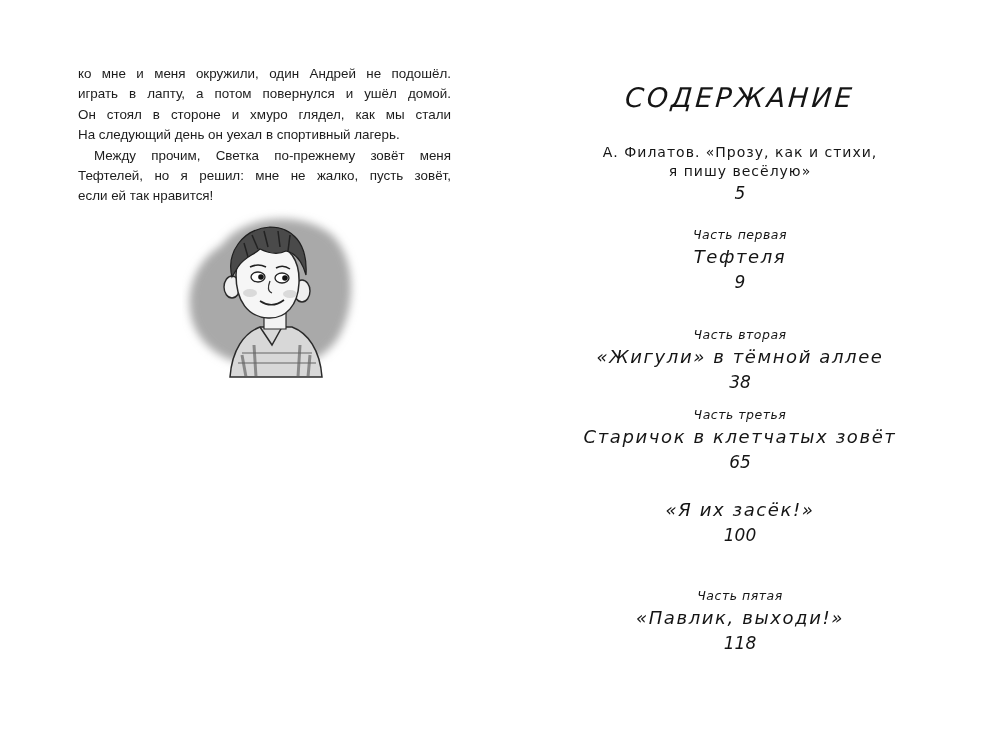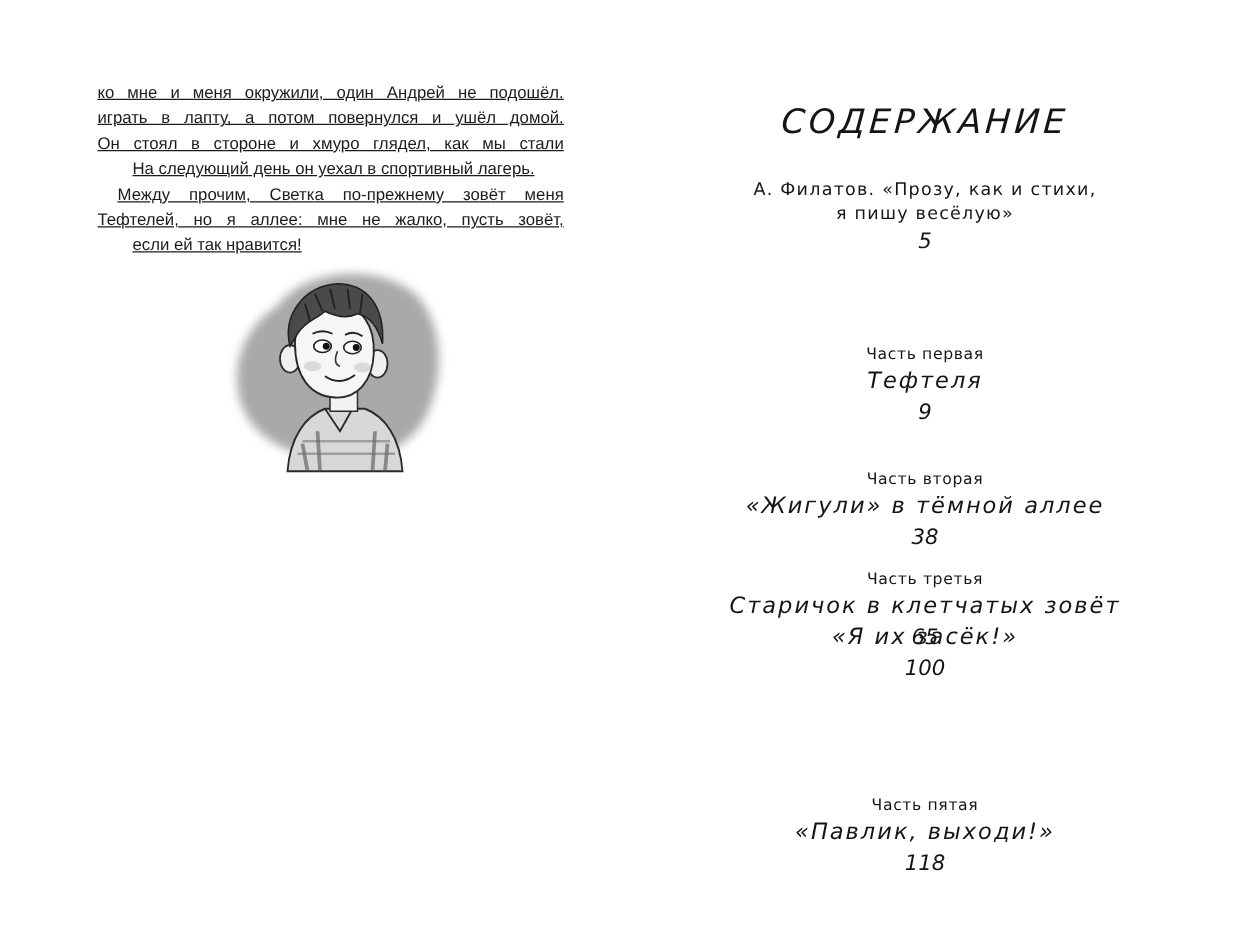--- a/index.html
+++ b/index.html
@@ -32,25 +32,23 @@
       width: 373px;
       font-family: "Liberation Sans", sans-serif;
       font-size: 13.4px;
       line-height: 20.4px;
       color: #1c1c1c;
     }
     .prose p {
       margin: 0;
       text-align: justify;
       text-align-last: justify;
-      text-decoration: underline;
     }
     .prose p.last-line-left {
       text-align-last: left;
-      margin-left: 28px;
     }
     .prose p.indent {
       text-indent: 16px;
     }
     .illustration {
       position: absolute;
       left: 182px;
       top: 205px;
       width: 190px;
       height: 175px;
@@ -76,23 +74,23 @@
       font-style: italic;
       transform: skewX(-4deg);
     }
     .toc-entry {
       position: absolute;
       left: 0;
       right: 0;
     }
     .toc-part {
       font-size: 12.5px;
+      font-style: italic;
       letter-spacing: 0.5px;
       line-height: 18px;
-      margin-top: 48px;
     }
     .toc-chapter {
       font-size: 18px;
       font-style: italic;
       letter-spacing: 1.6px;
       line-height: 26px;
     }
     .toc-intro {
       font-size: 14px;
       letter-spacing: 1px;
@@ -109,21 +107,21 @@
 
 <div class="spread">
 
   <div class="page">
     <div class="prose">
       <p>ко мне и меня окружили, один Андрей не подошёл.</p>
       <p>играть в лапту, а потом повернулся и ушёл домой.</p>
       <p>Он стоял в стороне и хмуро глядел, как мы стали</p>
       <p class="last-line-left">На следующий день он уехал в спортивный лагерь.</p>
       <p class="indent">Между прочим, Светка по-прежнему зовёт меня</p>
-      <p>Тефтелей, но я аллее: мне не жалко, пусть зовёт,</p>
+      <p>Тефтелей, но я решил: мне не жалко, пусть зовёт,</p>
       <p class="last-line-left">если ей так нравится!</p>
     </div>
 
     <div class="illustration">
       <svg width="190" height="175" viewBox="0 0 190 175" xmlns="http://www.w3.org/2000/svg">
         <defs>
           <filter id="blur" x="-20%" y="-20%" width="140%" height="140%">
             <feGaussianBlur stdDeviation="4"></feGaussianBlur>
           </filter>
         </defs>

